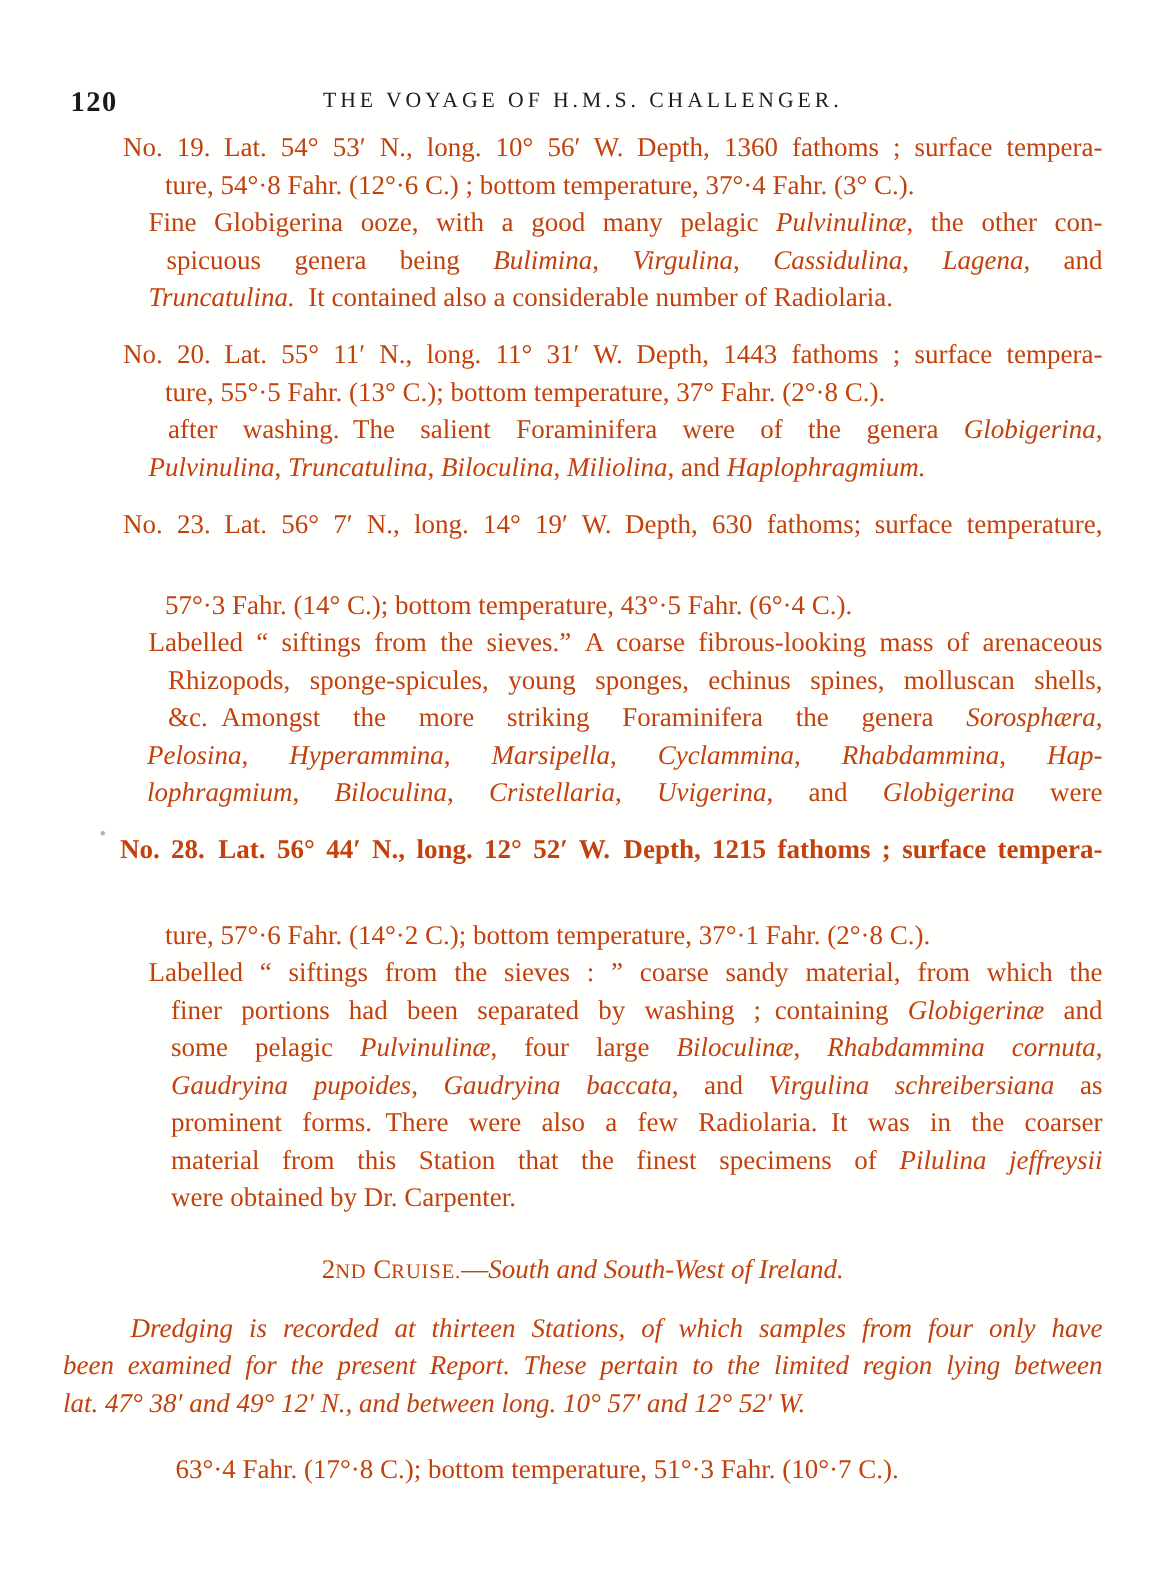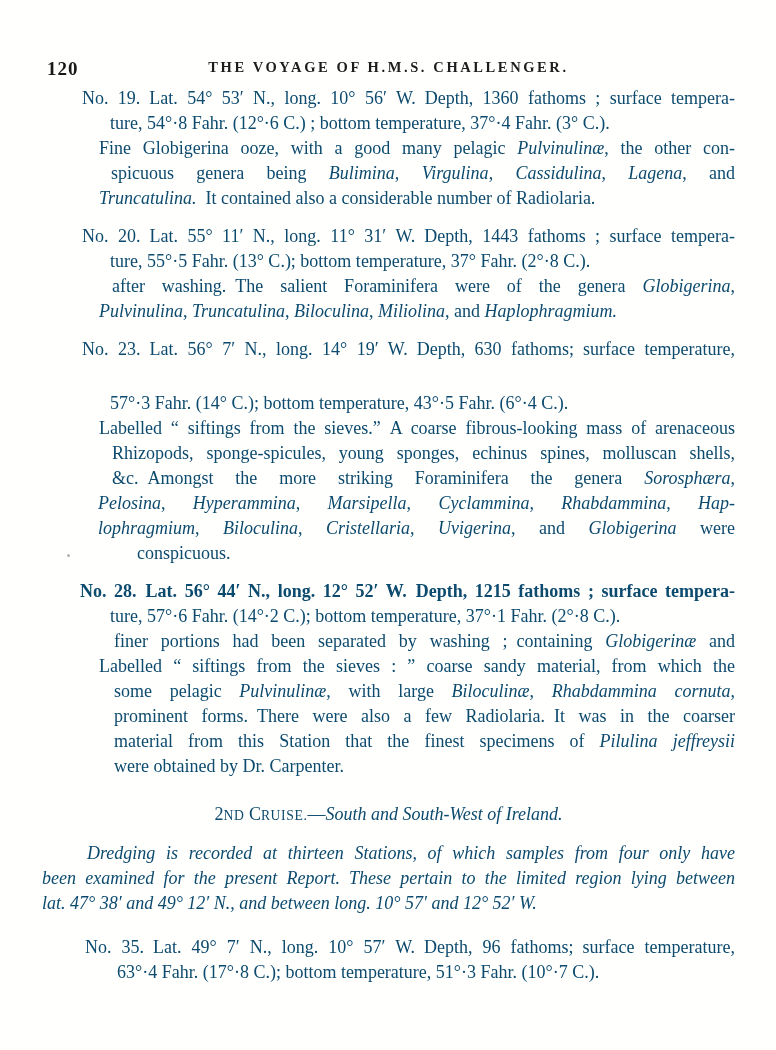--- a/index.html
+++ b/index.html
@@ -13,27 +13,27 @@
     background:#fffffe;overflow:hidden;
     color:#1c1c1c;
   }
   .running-head{position:absolute;top:56px;left:42px;width:693px;height:24px;}
   .pagenum{
     position:absolute;left:5px;top:2px;
     font-size:19px;font-weight:bold;letter-spacing:1px;color:#181818;
   }
   .running-title{
     text-align:center;font-size:14.5px;letter-spacing:2.6px;
-    color:#1d1d1d;font-weight:bold;padding-top:3px;
+    color:#1d1d1d;font-weight:normal;padding-top:3px;
   }
   .content{position:absolute;top:86px;left:42px;width:693px;}
   .line{
     font-size:18px;line-height:25px;
     text-align:justify;text-align-last:left;
-    white-space:normal;color:#0c4a6e;
+    white-space:normal;color:#c2410c;
   }
   .line.j{text-align-last:justify;}
   .line.center{text-align:right;text-align-last:center;padding-left:0!important;}
   em{font-style:italic;}
   .sc{font-size:0.76em;letter-spacing:0.6px;}
   .block{margin-bottom:13px;}
   .block.cruise-heading{margin-top:23px;margin-bottom:13px;}
   .block.italic-para{margin-bottom:19px;font-family:Liberation Serif, serif;}
   .block.italic-para .line{font-style:italic;}
   .block:last-child{margin-bottom:0;}
@@ -65,39 +65,38 @@
         <div class="line" style="padding-left: 57px;"><em>Pulvinulina</em><span>, </span><em>Truncatulina</em><span>, </span><em>Biloculina</em><span>, </span><em>Miliolina</em><span>, and </span><em>Haplophragmium.</em></div>
       </div>
       <div class="block station">
         <div class="line j" style="padding-left: 40px;"><span>No. 23. Lat. 56° 7′ N., long. 14° 19′ W. Depth, 630 fathoms; surface temperature,</span></div>
         <div class="line" style="padding-left: 68px; margin-top: 29px;"><span>57°·3 Fahr. (14° C.); bottom temperature, 43°·5 Fahr. (6°·4 C.).</span></div>
         <div class="line j" style="padding-left: 57px;"><span>Labelled “ siftings from the sieves.” A coarse fibrous-looking mass of arenaceous</span></div>
         <div class="line j" style="padding-left: 70px;"><span>Rhizopods, sponge-spicules, young sponges, echinus spines, molluscan shells,</span></div>
         <div class="line j" style="padding-left: 70px;"><span>&amp;c. Amongst the more striking Foraminifera the genera </span><em>Sorosphæra</em><span>,</span></div>
         <div class="line j" style="padding-left: 56px;"><em>Pelosina</em><span>, </span><em>Hyperammina</em><span>, </span><em>Marsipella</em><span>, </span><em>Cyclammina</em><span>, </span><em>Rhabdammina</em><span>, </span><em>Hap-</em></div>
         <div class="line j" style="padding-left: 56px;"><em>lophragmium</em><span>, </span><em>Biloculina</em><span>, </span><em>Cristellaria</em><span>, </span><em>Uvigerina</em><span>, and </span><em>Globigerina</em><span> were</span></div>
-        <div class="line" style="padding-left: 95px;"><span>conspicuous.</span></div>
       </div>
       <div class="block station">
         <div class="line j" style="padding-left: 38px; font-weight: bold;"><span>No. 28. Lat. 56° 44′ N., long. 12° 52′ W. Depth, 1215 fathoms ; surface tempera-</span></div>
-        <div class="line" style="padding-left: 68px;"><span>ture, 57°·6 Fahr. (14°·2 C.); bottom temperature, 37°·1 Fahr. (2°·8 C.).</span></div>
+        <div class="line" style="padding-left: 68px; margin-top: 32px;"><span>ture, 57°·6 Fahr. (14°·2 C.); bottom temperature, 37°·1 Fahr. (2°·8 C.).</span></div>
+        <div class="line j" style="padding-left: 57px;"><span>Labelled “ siftings from the sieves : ” coarse sandy material, from which the</span></div>
         <div class="line j" style="padding-left: 72px;"><span>finer portions had been separated by washing ; containing </span><em>Globigerinæ</em><span> and</span></div>
-        <div class="line j" style="padding-left: 57px;"><span>Labelled “ siftings from the sieves : ” coarse sandy material, from which the</span></div>
-        <div class="line j" style="padding-left: 72px;"><span>some pelagic </span><em>Pulvinulinæ</em><span>, with large </span><em>Biloculinæ</em><span>, </span><em>Rhabdammina cornuta</em><span>,</span></div>
+        <div class="line j" style="padding-left: 72px;"><span>some pelagic </span><em>Pulvinulinæ</em><span>, four large </span><em>Biloculinæ</em><span>, </span><em>Rhabdammina cornuta</em><span>,</span></div>
+        <div class="line j" style="padding-left: 72px;"><em>Gaudryina pupoides</em><span>, </span><em>Gaudryina baccata</em><span>, and </span><em>Virgulina schreibersiana</em><span> as</span></div>
         <div class="line j" style="padding-left: 72px;"><span>prominent forms. There were also a few Radiolaria. It was in the coarser</span></div>
         <div class="line j" style="padding-left: 72px;"><span>material from this Station that the finest specimens of </span><em>Pilulina jeffreysii</em></div>
         <div class="line" style="padding-left: 72px;"><span>were obtained by Dr. Carpenter.</span></div>
       </div>
       <div class="block cruise-heading">
         <div class="line center"><span>2</span><span class="sc">ND</span><span> C</span><span class="sc">RUISE.</span><span>—</span><em>South and South-West of Ireland.</em></div>
       </div>
       <div class="block italic-para">
         <div class="line j" style="padding-left: 45px;"><em>Dredging is recorded at thirteen Stations, of which samples from four only have</em></div>
         <div class="line j"><em>been examined for the present Report. These pertain to the limited region lying between</em></div>
         <div class="line"><em>lat. 47° 38′ and 49° 12′ N., and between long. 10° 57′ and 12° 52′ W.</em></div>
       </div>
       <div class="block station">
-        <div class="line j" style="padding-left: 43px;"><span>No. 35. Lat. 49° 7′ N., long. 10° 57′ W. Depth, 96 fathoms; surface temperature,</span></div>
         <div class="line" style="padding-left: 75px;"><span>63°·4 Fahr. (17°·8 C.); bottom temperature, 51°·3 Fahr. (10°·7 C.).</span></div>
       </div>
     </div>
   <span class="speck"></span>
 </div>
 
 </body></html>

